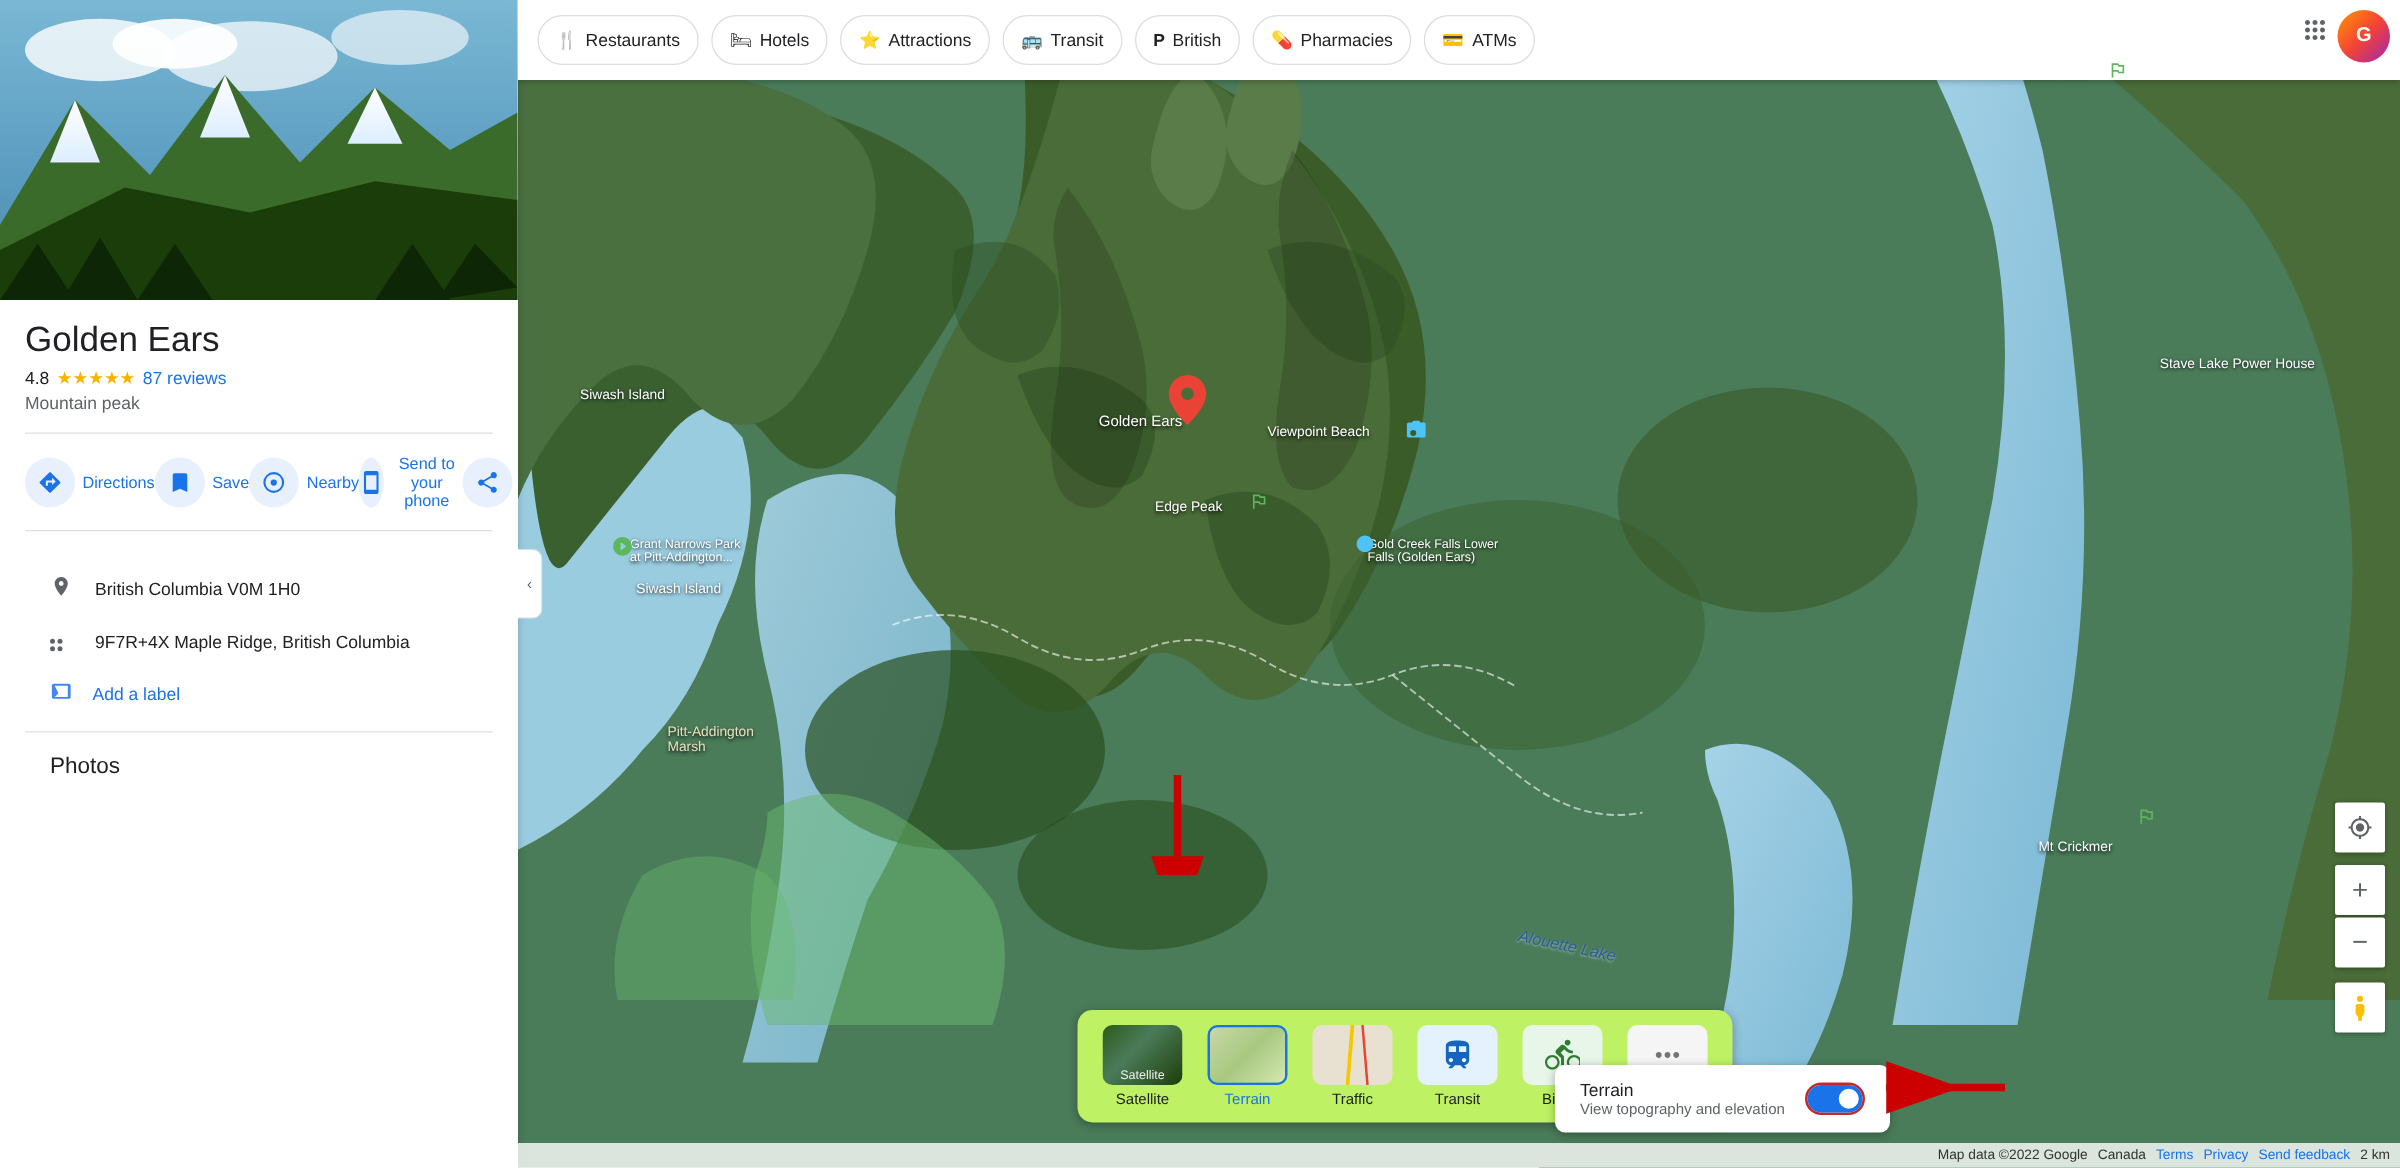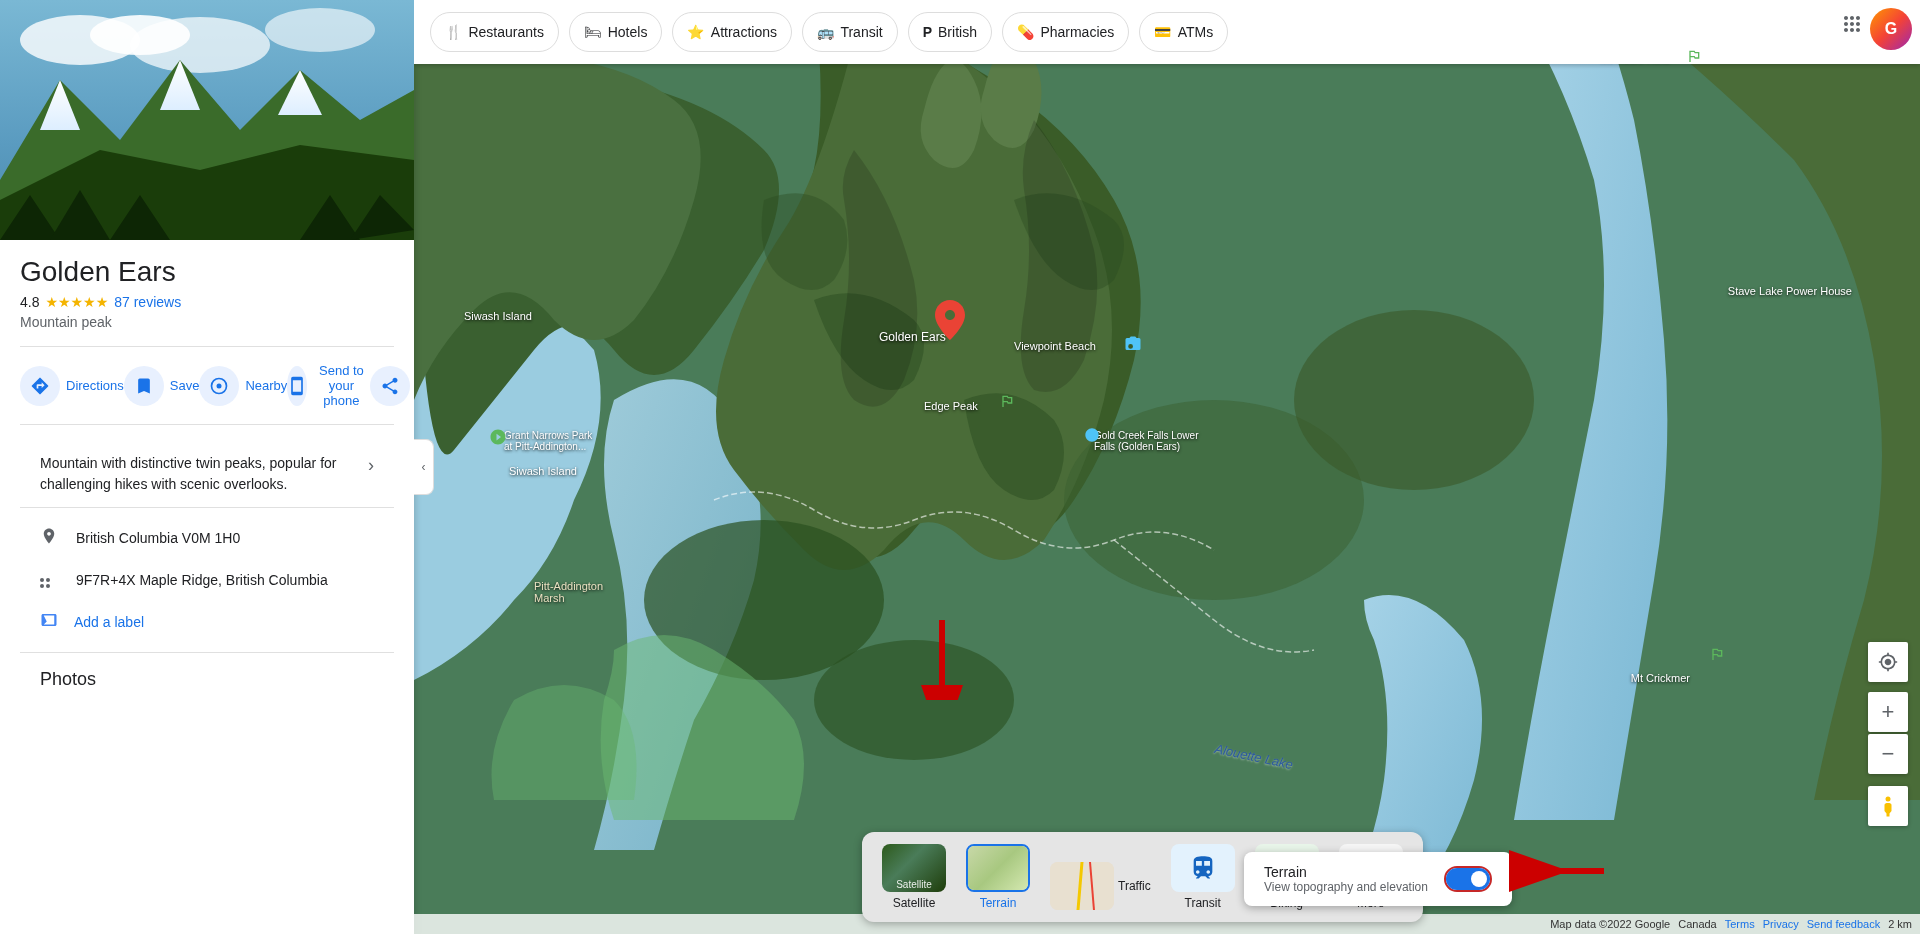--- a/index.html
+++ b/index.html
@@ -259,24 +259,20 @@
         <button class="action-btn">
           <div class="action-btn-icon">
             <svg width="20" height="20" viewBox="0 0 24 24" fill="#1a73e8">
                 <path d="M18 16.08c-.76 0-1.44.3-1.96.77L8.91 12.7c.05-.23.09-.46.09-.7s-.04-.47-.09-.7l7.05-4.11c.54.5 1.25.81 2.04.81 1.66 0 3-1.34 3-3s-1.34-3-3-3-3 1.34-3 3c0 .24.04.47.09.7L8.04 9.81C7.5 9.31 6.79 9 6 9c-1.66 0-3 1.34-3 3s1.34 3 3 3c.79 0 1.5-.31 2.04-.81l7.12 4.16c-.05.21-.08.43-.08.65 0 1.61 1.31 2.92 2.92 2.92s2.92-1.31 2.92-2.92-1.31-2.92-2.92-2.92z"></path>
               </svg>
           </div>
           <span>Share</span>
         </button>
       </div>
 
-      <div class="description-row">
-        <span class="description-text">Mountain with distinctive twin peaks, popular for challenging hikes with scenic overlooks.</span>
-        <span class="chevron-icon">›</span>
-      </div>
 
       <div class="info-rows">
         <div class="info-row">
           <span class="info-row-icon">
             <svg width="18" height="18" viewBox="0 0 24 24" fill="#5f6368">
                 <path d="M12 2C8.13 2 5 5.13 5 9c0 5.25 7 13 7 13s7-7.75 7-13c0-3.87-3.13-7-7-7zm0 9.5c-1.38 0-2.5-1.12-2.5-2.5s1.12-2.5 2.5-2.5 2.5 1.12 2.5 2.5-1.12 2.5-2.5 2.5z"></path>
               </svg>
           </span>
           <span class="info-row-text">British Columbia V0M 1H0</span>
         </div>
@@ -516,40 +512,40 @@
       <svg width="60" height="80" viewBox="0 0 60 80">
         <defs>
             <marker id="arrowhead" markerWidth="10" markerHeight="7" refX="0" refY="3.5" orient="auto">
               <polygon points="0 0, 10 3.5, 0 7" fill="#cc0000"></polygon>
             </marker>
           </defs>
         <line x1="30" y1="0" x2="30" y2="65" stroke="#cc0000" stroke-width="6" marker-end="url(#arrowhead)"></line>
       </svg>
     </div>
 
-    <div style="position:absolute;bottom:12px;left:448px;background:#e5e5e5;border-radius:12px;box-shadow:0 2px 8px rgba(0,0,0,0.3);padding:8px 12px;display:flex;align-items:flex-end;gap:4px;z-index:10;">
+    <div style="position:absolute;bottom:36px;left:448px;background:#bef264;border-radius:12px;box-shadow:0 2px 8px rgba(0,0,0,0.3);padding:8px 12px;display:flex;align-items:flex-start;gap:4px;z-index:10;">
 
       <div style="display:flex;flex-direction:column;align-items:center;gap:4px;padding:4px 8px;cursor:pointer;border-radius:8px;">
         <div style="width:64px;height:48px;border-radius:8px;overflow:hidden;background:linear-gradient(135deg,#2d5a1b,#4a7c59,#1e3d0a);">
           <div style="width:100%;height:100%;background:linear-gradient(135deg,#2d5a1b 0%,#4a7c59 40%,#1e3d0a 100%);display:flex;align-items:flex-end;justify-content:center;">
             <span style="font-size:10px;color:rgba(255,255,255,0.9);padding:2px;font-weight:500;">Satellite</span>
           </div>
         </div>
         <span style="font-size:12px;color:#202124;">Satellite</span>
       </div>
 
       <div style="display:flex;flex-direction:column;align-items:center;gap:4px;padding:4px 8px;cursor:pointer;border-radius:8px;">
         <div style="width:64px;height:48px;border-radius:8px;overflow:hidden;border:2px solid #1a73e8;">
           <div style="width:100%;height:100%;background:linear-gradient(135deg,#c8d8a8,#a8c880,#d4e8b0);">
           </div>
         </div>
         <span style="font-size:12px;color:#1a73e8;font-weight:500;">Terrain</span>
       </div>
 
-      <div style="display:flex;align-items:center;gap:4px;padding:4px 8px;cursor:pointer;border-radius:8px;">
+      <div style="display:flex;flex-direction:column;align-items:center;gap:4px;padding:4px 8px;cursor:pointer;border-radius:8px;">
         <div style="width:64px;height:48px;border-radius:8px;overflow:hidden;background:#e8e0d0;position:relative;">
           <svg width="64" height="48" viewBox="0 0 64 48">
             <rect width="64" height="48" fill="#e8e0d0"></rect>
             <line x1="32" y1="0" x2="28" y2="48" stroke="#f4c800" stroke-width="3"></line>
             <line x1="40" y1="0" x2="44" y2="48" stroke="#ea4335" stroke-width="2"></line>
           </svg>
         </div>
         <span style="font-size:12px;color:#202124;">Traffic</span>
       </div>
 

